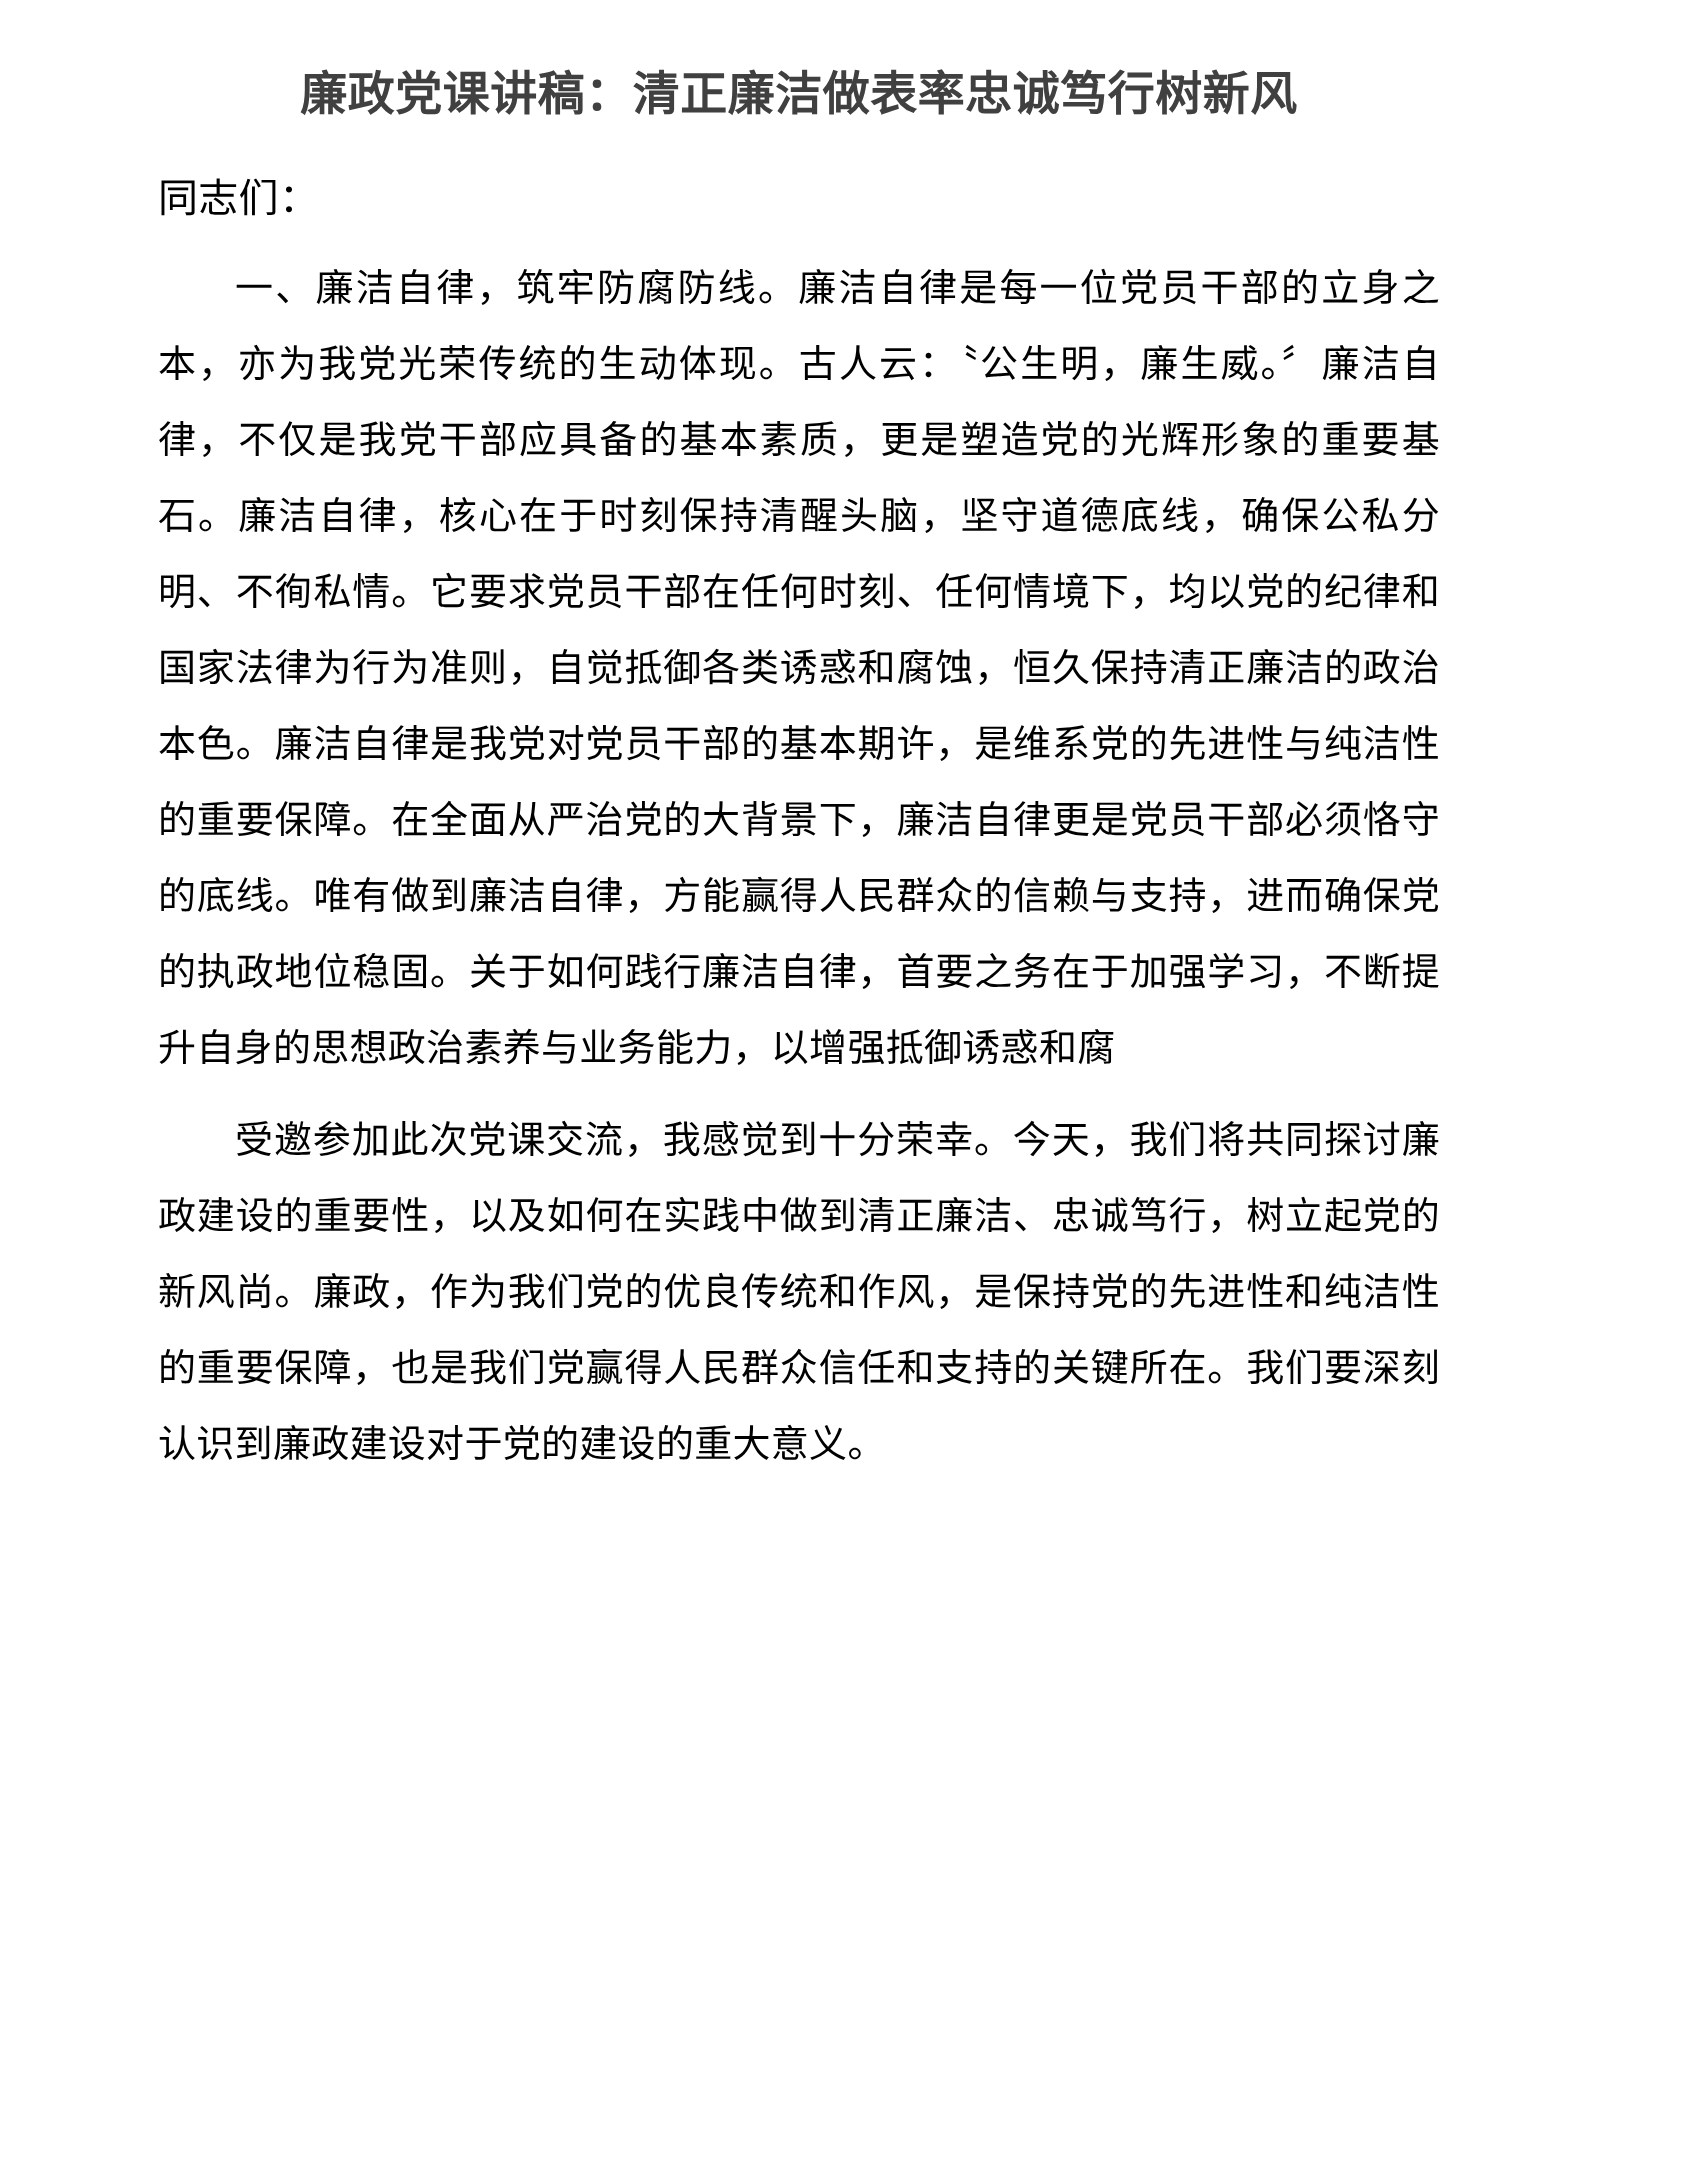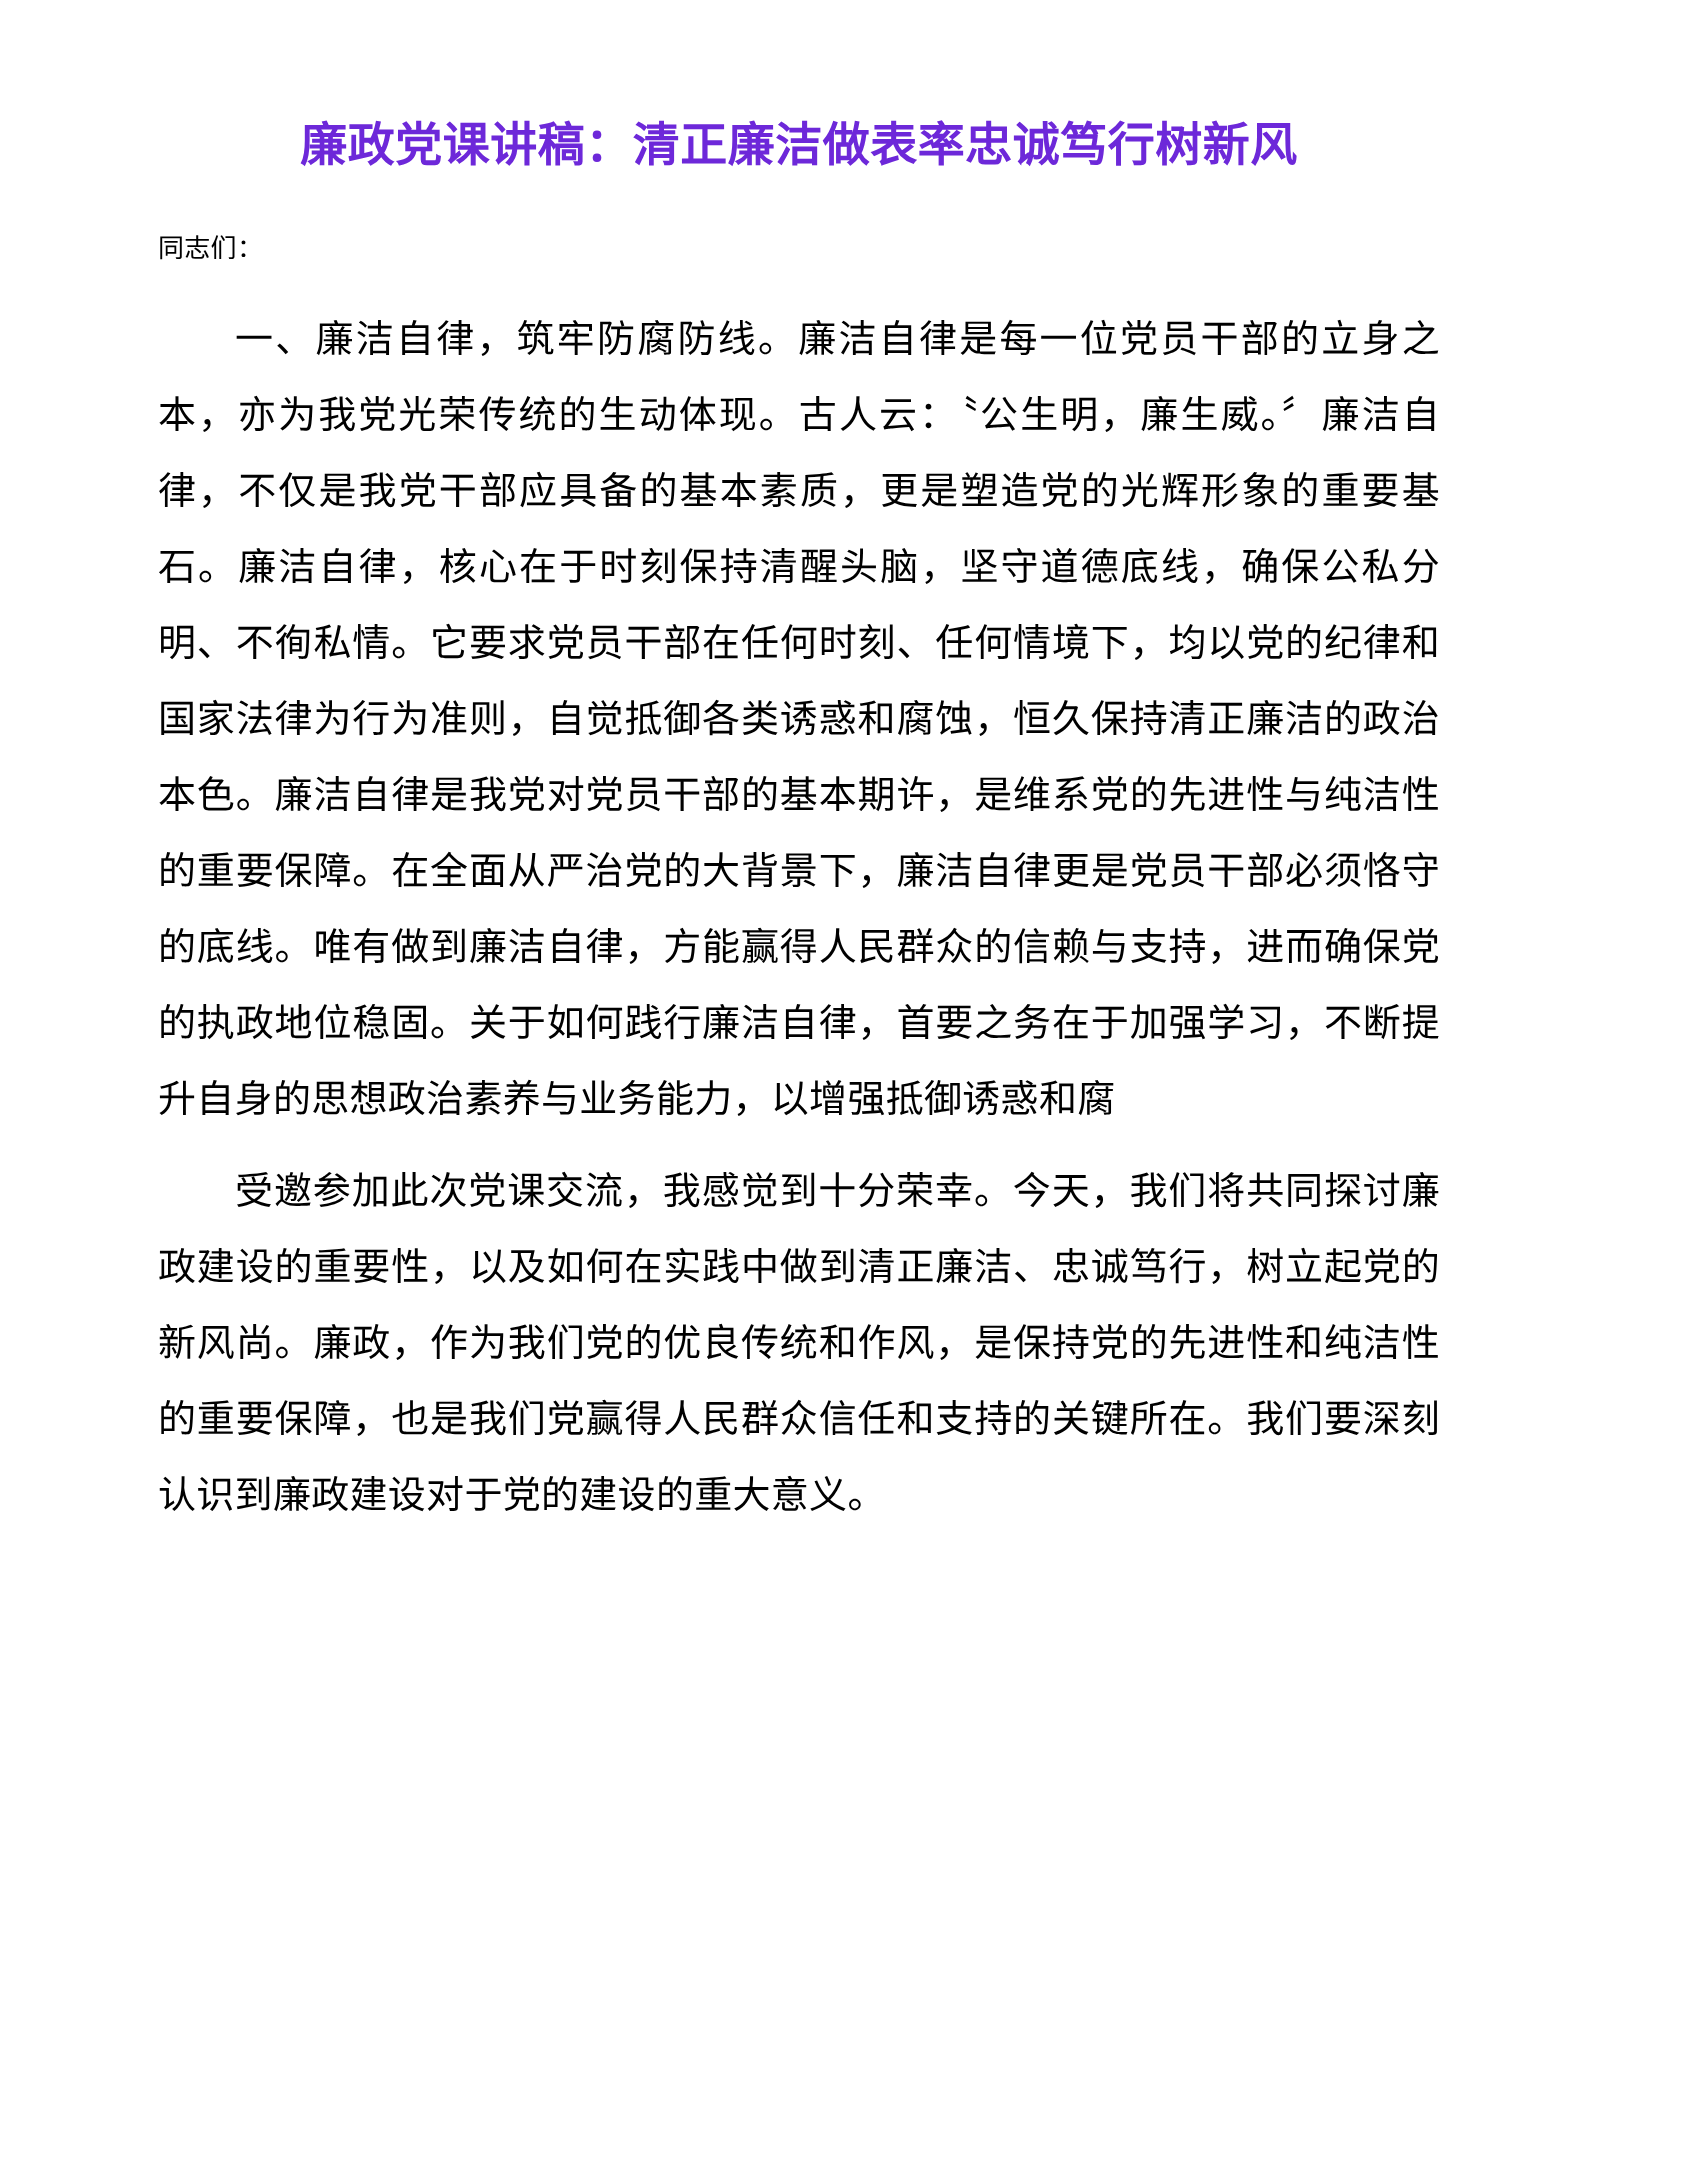--- a/index.html
+++ b/index.html
@@ -27,33 +27,32 @@
     width: 1282px;
   }
 
   .doc-title {
     font-size: 47px;
     font-weight: bold;
     line-height: 69px;
     text-align: center;
     letter-spacing: 0.5px;
     margin: 0;
-    padding-top: 110px;
-    color: #6d28d9;
+    padding-top: 59px;
+    color: #404040;
   }
 
   .salutation {
-    font-size: 26px;
+    font-size: 40px;
     line-height: 76px;
     margin: 0;
     padding-top: 32px;
     text-align: justify;
     text-align-last: left;
     letter-spacing: 0.3px;
-    font-family: Liberation Serif, serif;
   }
 
   .para {
     font-size: 38px;
     line-height: 76px;
     margin: 0;
     padding-top: 16px;
     text-indent: 77px;
     text-align: justify;
     text-align-last: left;

